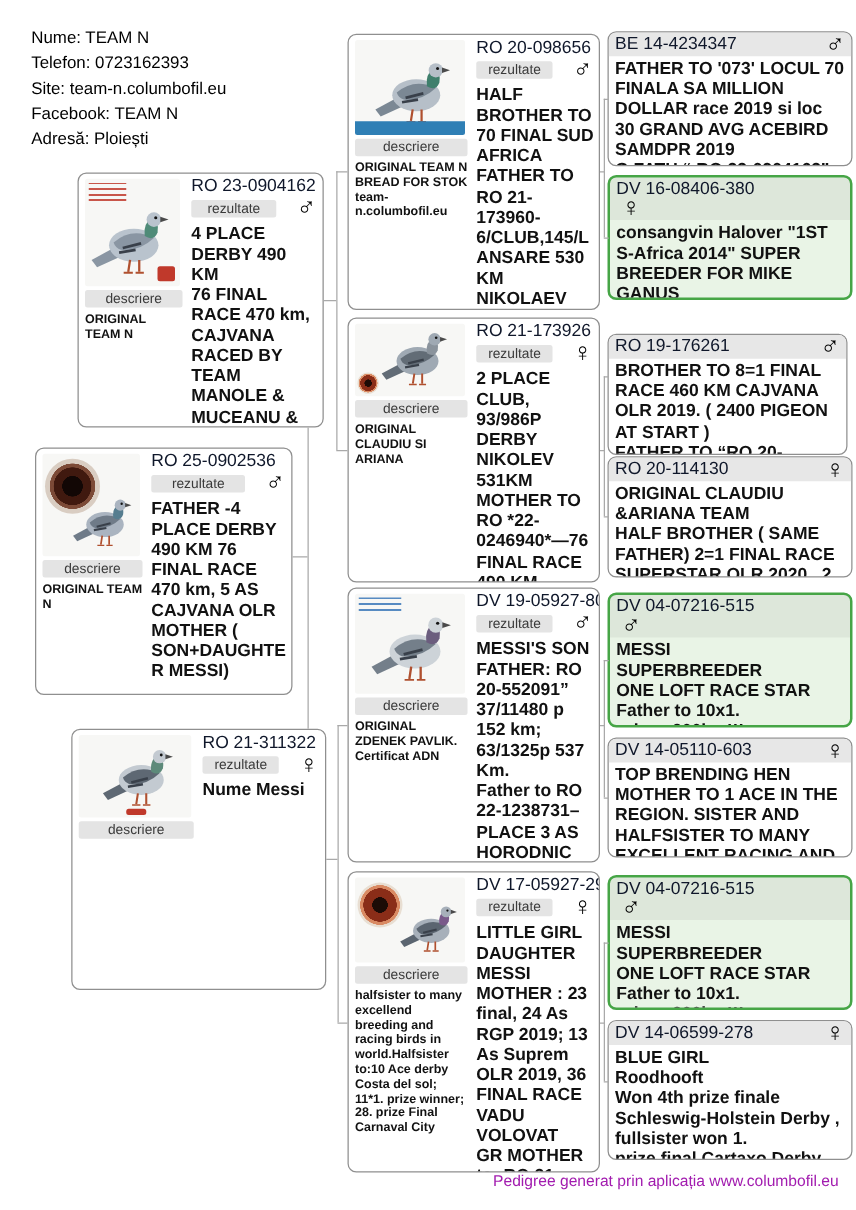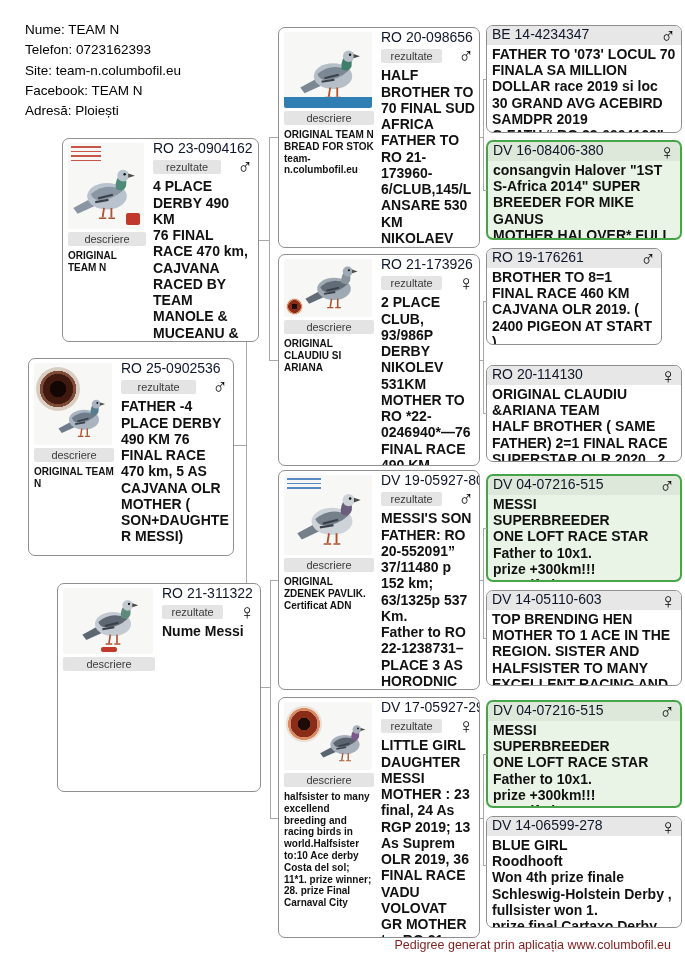--- a/index.html
+++ b/index.html
@@ -25,41 +25,41 @@
   .ownertext{font-size:10px;font-weight:bold;line-height:1.18;margin-top:4px;white-space:pre-line;}
   .ring{color:#0f172a;font-size:14px;line-height:1.1;white-space:nowrap;}
   .rezrow{display:flex;align-items:center;margin-top:2px;gap:12px;}
   .rezrow .bar{flex:1 1 auto;margin:0;}
   .sex{font-size:21px;line-height:18px;color:#000;padding:0 1px 0 4px;font-weight:400;}
   .results{font-size:14px;font-weight:bold;line-height:1.16;margin-top:2px;white-space:pre-line;
            word-wrap:break-word;}
 
   
   .cbox .chead{display:flex;align-items:flex-start;background:#e7e7e7;padding:1px 4px 0 5px;}
-  .cbox.green .chead{background:rgba(0,0,0,0.05);}
+  .cbox.green .chead{background:rgba(0,0,0,0.05);flex-direction:column;}
   .cbox .ring{flex:1 1 auto;}
   .cbox .results{padding:1px 5px 0 5px;margin-top:0;}
 
   
   .ln{position:absolute;background:#a9a9a9;}
   .ln.h{height:1px;} .ln.v{width:1px;}
 
   
   .eyeball{position:absolute;left:2px;top:4px;border-radius:50%;
      background:radial-gradient(circle at 50% 50%, #120705 0 26%, #40190f 27% 48%, #7c4a37 49% 58%, #d9cdc2 59% 72%, #ffffff 73%);}
   .eyeball.orange{background:radial-gradient(circle at 50% 50%, #1c0b06 0 24%, #8a2d18 25% 52%, #d98a63 53% 62%, #e8ded2 63% 74%, #ffffff 75%);}
   .red-lines{position:absolute;left:3px;top:3px;width:30px;height:15px;
      background:repeating-linear-gradient(#c0392b 0 1.5px, transparent 1.5px 4.5px);opacity:.85;}
   .blue-lines{position:absolute;left:3px;top:3px;width:34px;height:12px;
      background:repeating-linear-gradient(#2e6fb5 0 1.5px, transparent 1.5px 4.5px);opacity:.8;}
   .blue-strip{position:absolute;left:0;right:0;bottom:0;height:11px;background:#2f7fb5;}
   .red-mark{position:absolute;border-radius:2px;background:#c0392b;}
 
   .footer{position:absolute;right:14px;top:938px;width:660px;text-align:right;
-          font-size:12.5px;color:#7f1d1d;}
+          font-size:12.5px;color:#a21caf;}
 </style>
 </head>
 <body>
 
 <svg width="0" height="0" style="position:absolute">
   <symbol id="pigeon" viewBox="0 0 100 90">
     <polygon points="4,64 30,50 34,61 10,72" fill="var(--c2,#7d8894)"></polygon>
     <ellipse cx="50" cy="48" rx="27" ry="18" fill="var(--c1,#aeb9c4)"></ellipse>
     <path d="M28,45 Q48,28 72,40 Q56,55 36,53 Q30,51 28,45 Z" fill="var(--c2,#8c97a3)"></path>
     <path d="M38,51 L58,46" stroke="#39404a" stroke-width="3" fill="none"></path>
@@ -287,21 +287,21 @@
 
   <div class="pbox cbox green" style="left:486px;top:140px;width:196px;height:100px;">
     <div class="chead">
       <div class="ring">DV 16-08406-380</div>
       <span class="sex">♀</span>
     </div>
     <div class="results">consangvin Halover "1ST S-Africa 2014" SUPER BREEDER FOR MIKE GANUS
 MOTHER HALOVER* FULL BROTHER HALOVER</div>
   </div>
 
-  <div class="pbox cbox" style="left:486px;top:248px;width:176px;height:97px;">
+  <div class="pbox cbox" style="left:486px;top:267px;width:192px;height:97px;">
     <div class="chead">
       <div class="ring">RO 19-176261</div>
       <span class="sex">♂</span>
     </div>
     <div class="results">BROTHER TO 8=1 FINAL RACE 460 KM CAJVANA OLR 2019. ( 2400 PIGEON AT START )
 FATHER TO “RO 20-256549 “ SUPER RACER 1 AS PIGEON TRANSILVANIA OLR,29 -FINAL RACE</div>
   </div>
 
   <div class="pbox cbox" style="left:486px;top:365px;width:196px;height:97px;">
     <div class="chead">

